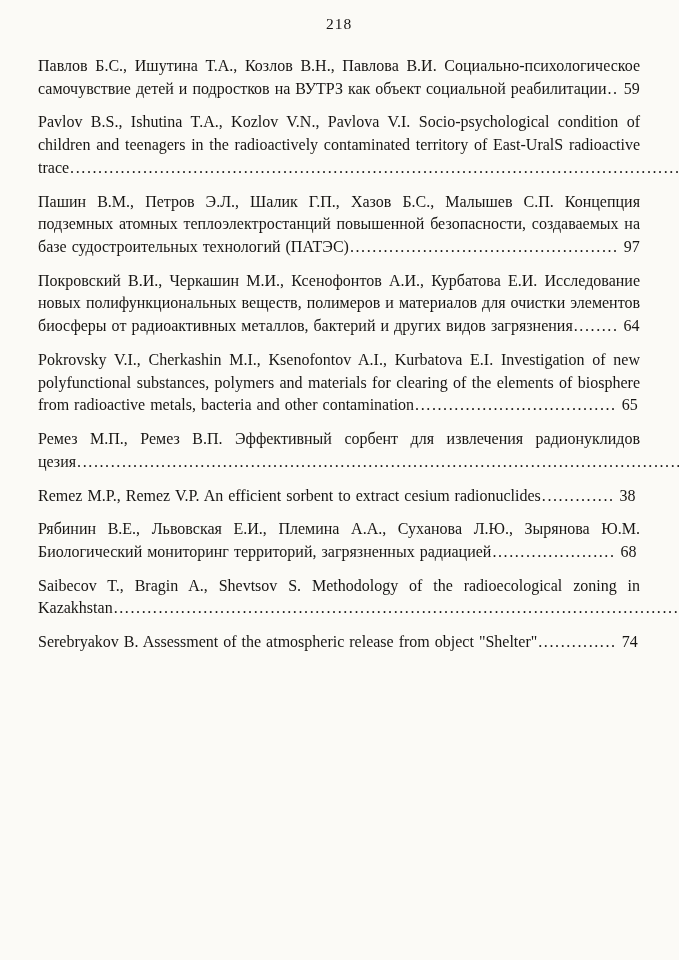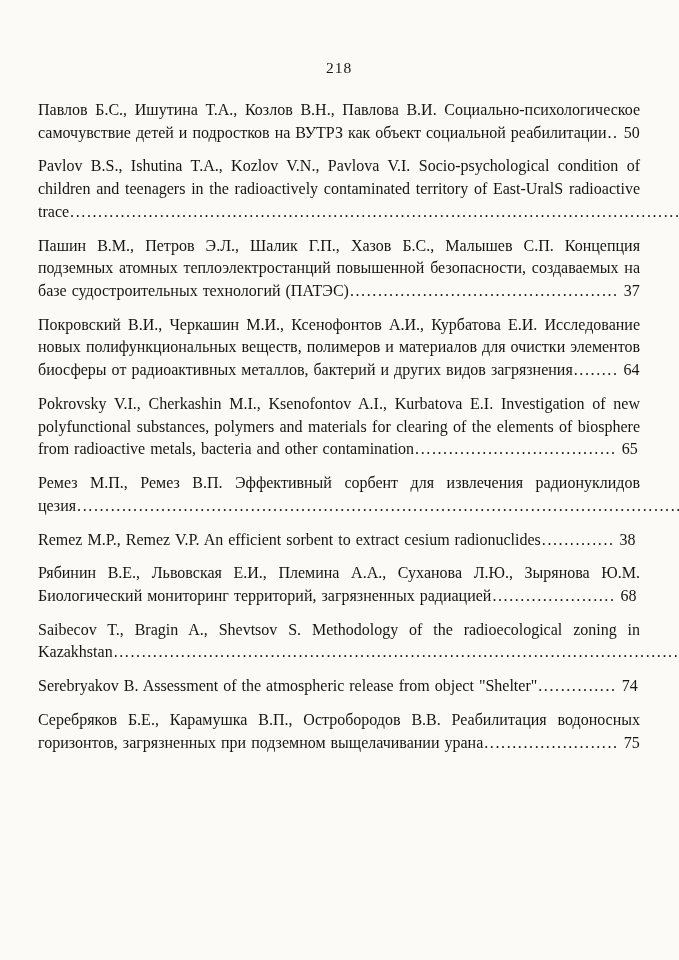--- a/index.html
+++ b/index.html
@@ -16,21 +16,20 @@
     width: 679px;
     height: 960px;
     padding: 15px 39px 10px 38px;
   }
   .page-number {
     text-align: center;
     font-size: 15.5px;
     letter-spacing: 1px;
     margin-bottom: 22px;
     font-weight: normal;
-    margin-top: 44px;
   }
   .toc { width: 100%; }
   .entry {
     font-size: 16px;
     line-height: 1.42;
     text-align: justify;
     margin-bottom: 11px;
     word-spacing: 1px;
   }
   .dots {
@@ -41,39 +40,38 @@
   .n {
     padding-left: 5px;
   }
 </style>
 </head>
 <body>
 
 <main class="sheet">
   <header class="page-number">218</header>
   <section class="toc">
-  <p class="entry"><span class="t">Павлов Б.С., Ишутина Т.А., Козлов В.Н., Павлова В.И. Социально-психологическое самочувствие детей и подростков на ВУТРЗ как объект социальной реабилитации</span><span class="dots">..</span><span class="n">50</span></p>
+  <p class="entry"><span class="t">Павлов Б.С., Ишутина Т.А., Козлов В.Н., Павлова В.И. Социально-психологическое самочувствие детей и подростков на ВУТРЗ как объект социальной реабилитации</span><span class="dots">..</span><span class="n">59</span></p>
 
   <p class="entry"><span class="t">Pavlov B.S., Ishutina T.A., Kozlov V.N., Pavlova V.I. Socio-psychological condition of children and teenagers in the radioactively contaminated territory of East-UralS radioactive trace</span><span class="dots">................................................................................................................................................................................................................................................................................................................................................................................................................</span></p>
 
-  <p class="entry"><span class="t">Пашин В.М., Петров Э.Л., Шалик Г.П., Хазов Б.С., Малышев С.П. Концепция подземных атомных теплоэлектростанций повышенной безопасности, создаваемых на базе судостроительных технологий (ПАТЭС)</span><span class="dots">................................................</span><span class="n">37</span></p>
+  <p class="entry"><span class="t">Пашин В.М., Петров Э.Л., Шалик Г.П., Хазов Б.С., Малышев С.П. Концепция подземных атомных теплоэлектростанций повышенной безопасности, создаваемых на базе судостроительных технологий (ПАТЭС)</span><span class="dots">................................................</span><span class="n">97</span></p>
 
   <p class="entry"><span class="t">Покровский В.И., Черкашин М.И., Ксенофонтов А.И., Курбатова Е.И. Исследование новых полифункциональных веществ, полимеров и материалов для очистки элементов биосферы от радиоактивных металлов, бактерий и других видов загрязнения</span><span class="dots">........</span><span class="n">64</span></p>
 
   <p class="entry"><span class="t">Pokrovsky V.I., Cherkashin M.I., Ksenofontov A.I., Kurbatova E.I. Investigation of new polyfunctional substances, polymers and materials for clearing of the elements of biosphere from radioactive metals, bacteria and other contamination</span><span class="dots">....................................</span><span class="n">65</span></p>
 
 
   <p class="entry"><span class="t">Ремез М.П., Ремез В.П. Эффективный сорбент для извлечения радионуклидов цезия</span><span class="dots">................................................................................................................................................................................................................................................................................................................................................................................................................</span></p>
 
   <p class="entry"><span class="t">Remez M.P., Remez V.P. An efficient sorbent to extract cesium radionuclides</span><span class="dots">.............</span><span class="n">38</span></p>
 
   <p class="entry"><span class="t">Рябинин В.Е., Львовская Е.И., Племина А.А., Суханова Л.Ю., Зырянова Ю.М. Биологический мониторинг территорий, загрязненных радиацией</span><span class="dots">......................</span><span class="n">68</span></p>
 
 
 
   <p class="entry"><span class="t">Saibecov T., Bragin A., Shevtsov S. Methodology of the radioecological zoning in Kazakhstan</span><span class="dots">................................................................................................................................................................................................................................................................................................................................................................................................................</span></p>
 
 
   <p class="entry"><span class="t">Serebryakov B. Assessment of the atmospheric release from object "Shelter"</span><span class="dots">..............</span><span class="n">74</span></p>
 
-  <p class="entry"><span class="t">Серебряков Б.Е., Карамушка В.П., Остробородов В.В. Реабилитация водоносных горизонтов, загрязненных при подземном выщелачивании урана</span><span class="dots">........................</span><span class="n">75</span></p>
 </section>
 </main>
 
 </body></html>

